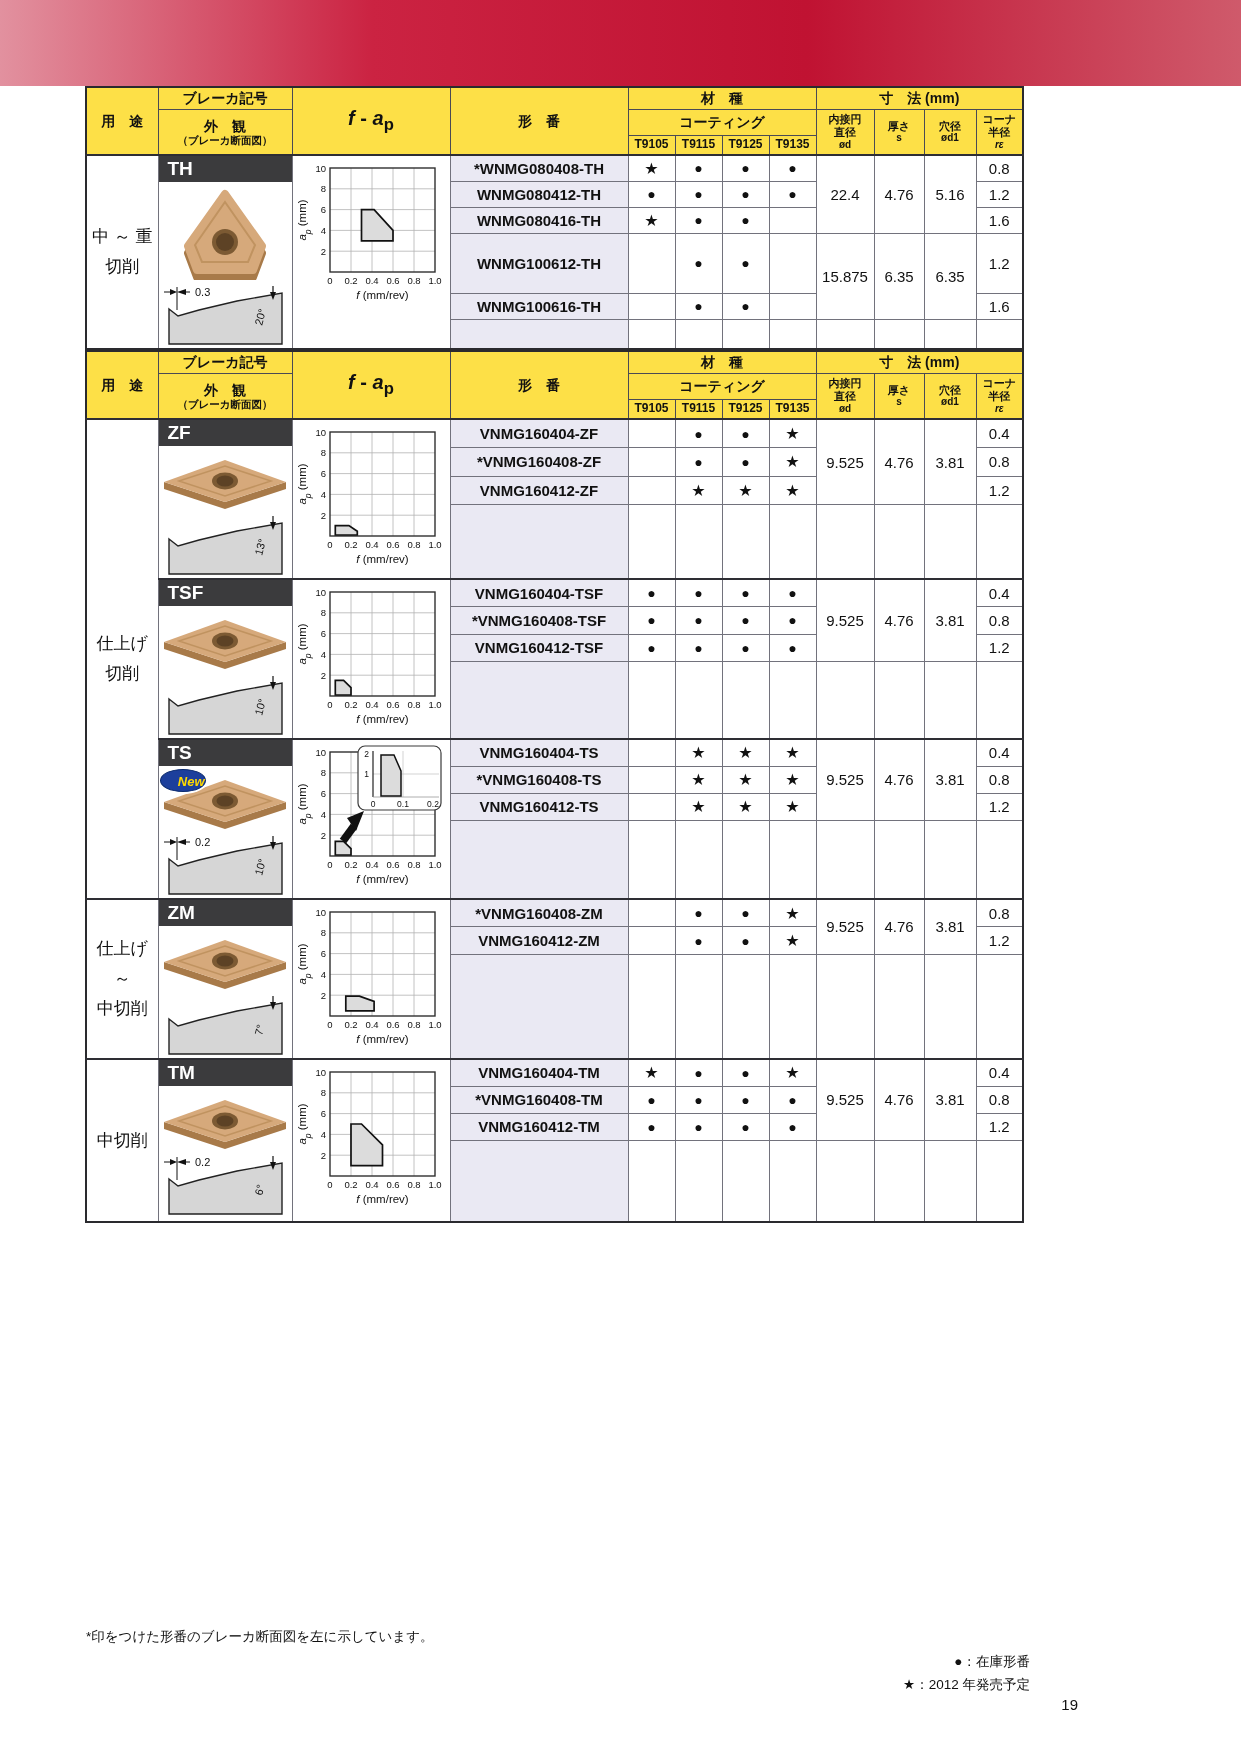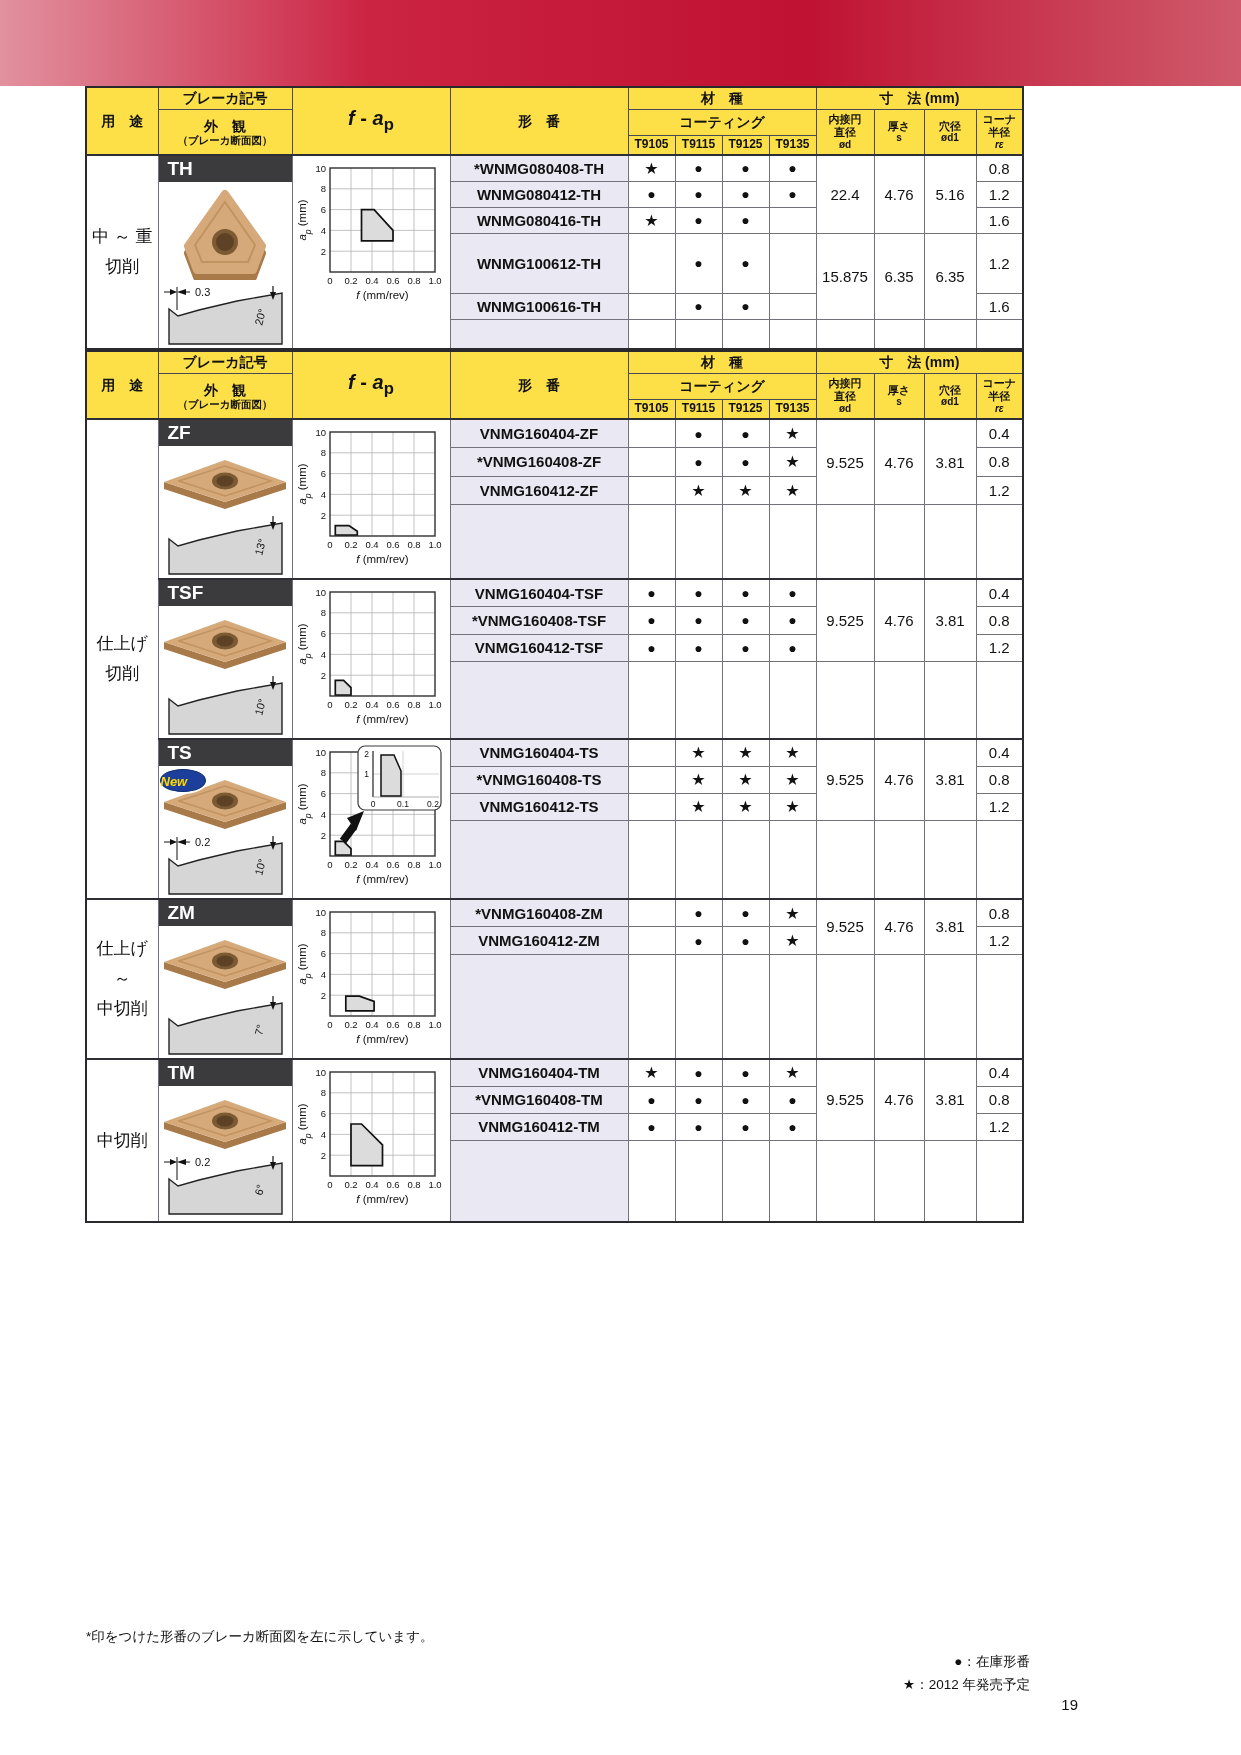--- a/index.html
+++ b/index.html
@@ -25,21 +25,21 @@
   .cat thead .dimcol .dimsym { font-size:10px; }
   .cat thead .dimcol .it { font-style:italic; }
   .apsub { font-size:10.5px; font-weight:bold; }
   tr.sec-first td { border-top:2px solid #2e2e34; }
   td.usage { background:#fff; text-align:center; vertical-align:middle; font-size:17px; line-height:1.75; }
   td.breaker { vertical-align:top; position:relative; padding:0; text-align:center; background:#fff; }
   .badge { background:#3b3b3d; color:#fff; font-weight:bold; font-size:19px; text-align:left; padding:1px 0 1px 9px; height:26px; line-height:24px; }
   .newbadge {
     position:absolute; left:1px; top:29px; width:46px; height:23px; border-radius:50%;
     background:#1c3f9c; color:#ffd900; font-style:italic; font-weight:bold; font-size:13px;
-    line-height:23px; text-align:left; border:1px solid #0a2a6e; box-shadow:0 0 0 2px #fff;
+    line-height:23px; text-align:right; border:1px solid #0a2a6e; box-shadow:0 0 0 2px #fff;
   }
   .insertimg { display:block; margin:6px auto 0 auto; }
   .xsecimg { display:block; margin:4px auto 0 auto; }
   td.chartcell { vertical-align:top; text-align:center; padding-top:4px; background:#fff; }
   td.part { background:#eae9f3; font-weight:bold; font-size:15px; text-align:center; white-space:nowrap; }
   td.mark { text-align:center; font-size:14px; background:#fff; }
   td.mark.star { font-size:16px; }
   td.dim { text-align:center; font-size:15px; background:#fff; }
   svg text { font-family:"Liberation Sans","DejaVu Sans",sans-serif; fill:#111; }
   .footnote { position:absolute; left:86px; top:1628px; font-size:13.5px; }

